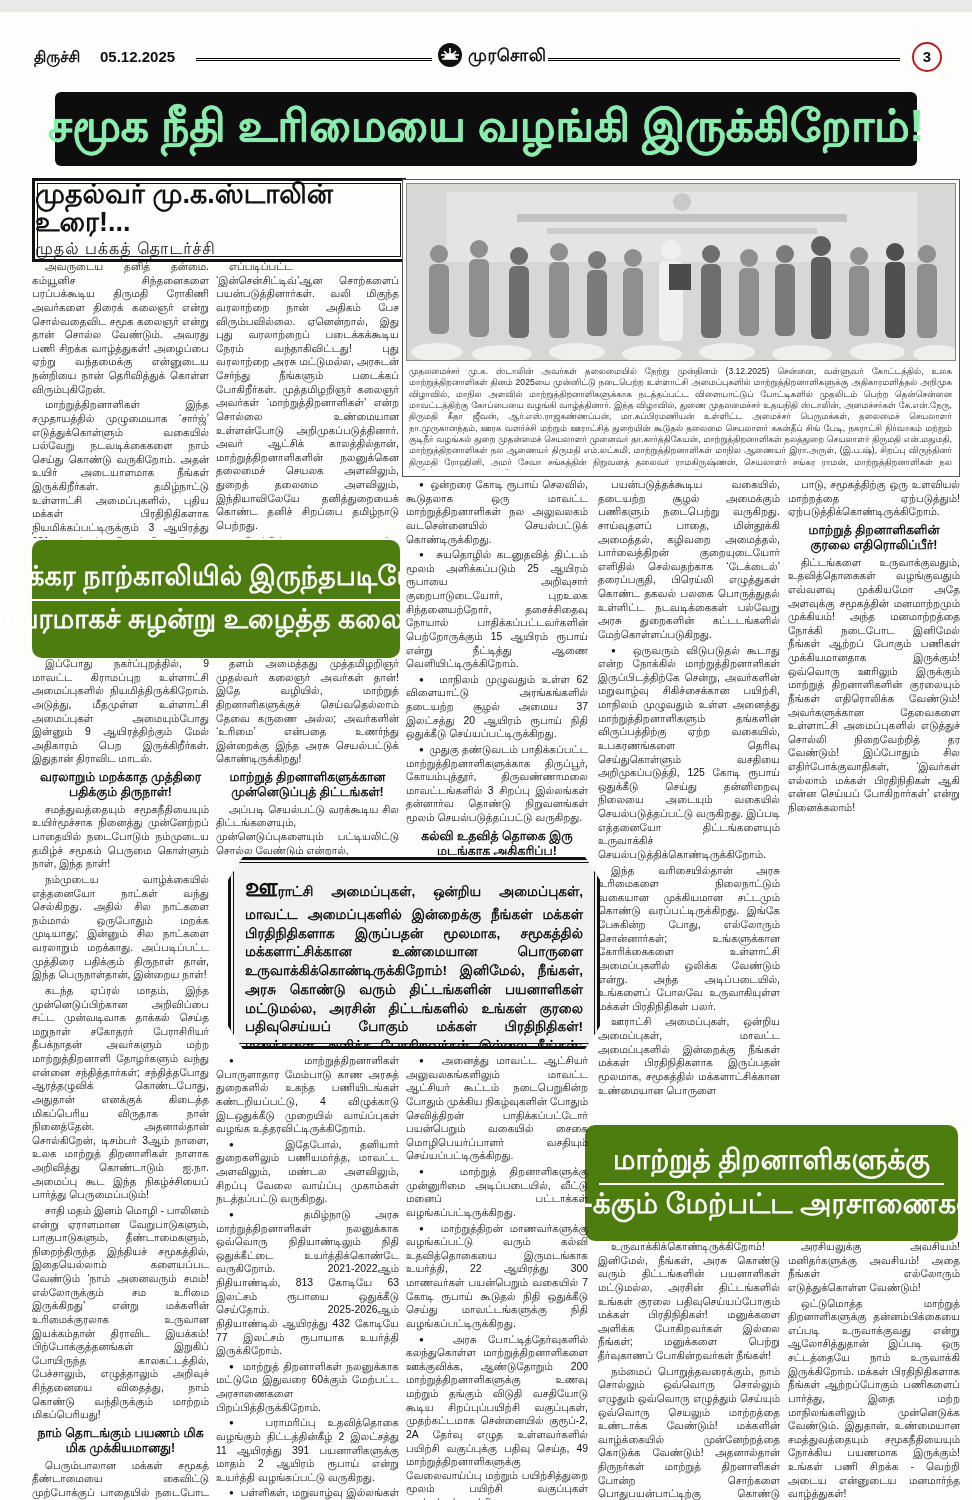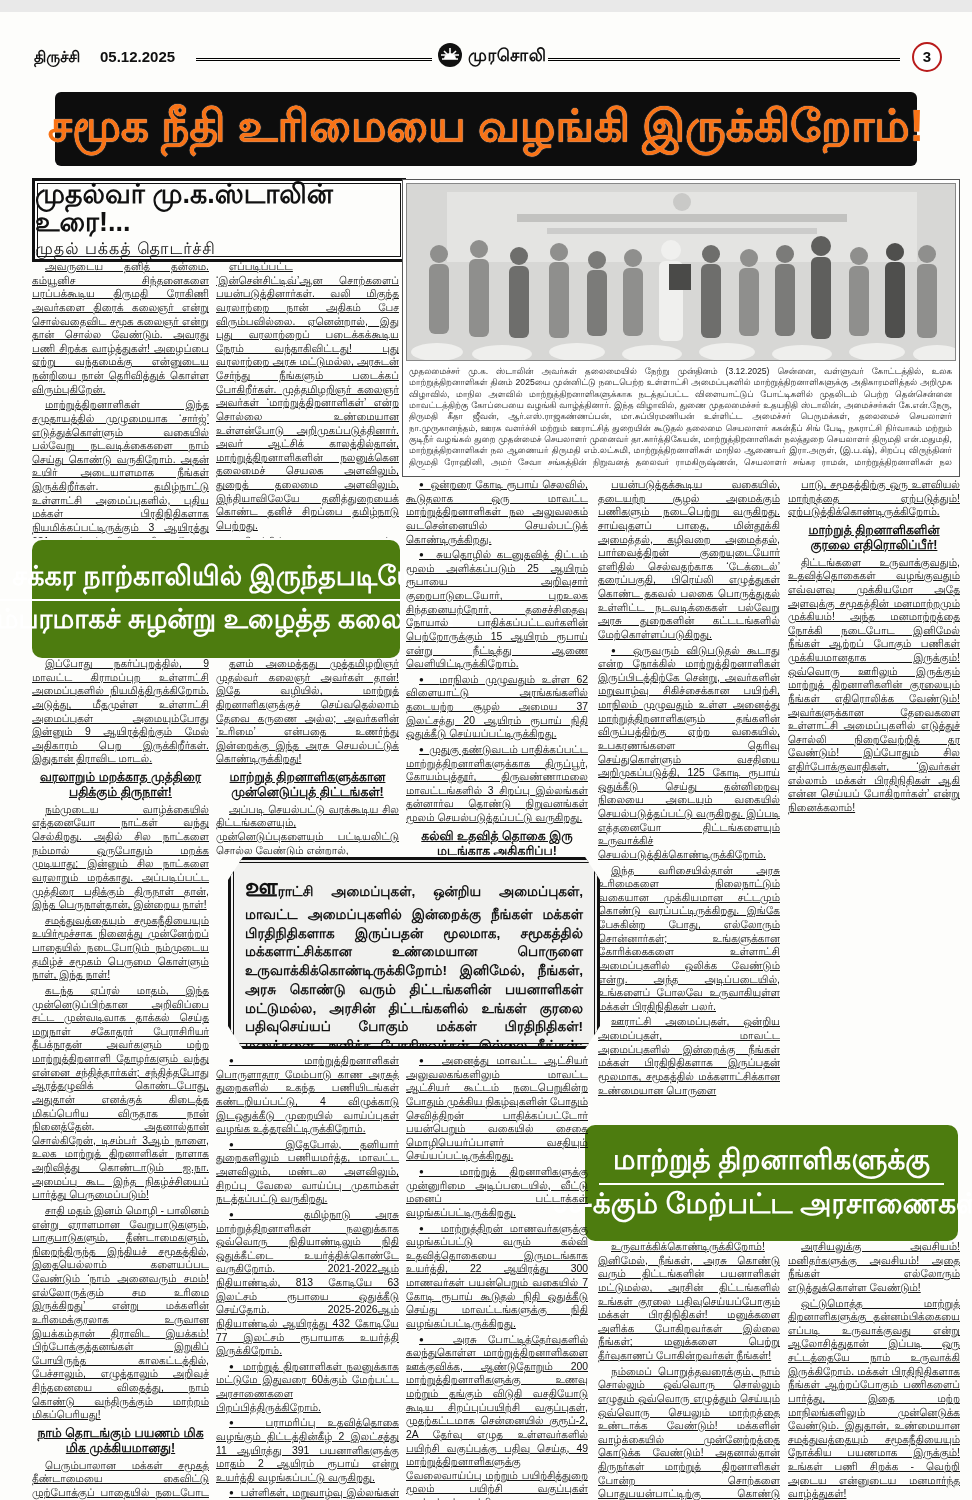--- a/index.html
+++ b/index.html
@@ -15,35 +15,35 @@
   .rule{position:absolute;top:16px;height:0;border-top:3px double #000;}
   .rule-left{left:196px;width:236px;}
   .rule-right{left:548px;width:352px;}
   .mast-logo{position:absolute;left:437px;top:0px;width:26px;height:26px;}
   .mast-paper{position:absolute;left:468px;top:4px;font-size:17px;font-weight:bold;letter-spacing:.5px;}
   .pageno{position:absolute;left:912px;top:0px;width:26px;height:26px;border:2px solid #b91c1c;border-radius:50%;
     text-align:center;line-height:26px;font-weight:bold;font-size:15px;background:#fff;}
   
   .banner{position:absolute;left:55px;top:80px;width:862px;height:74px;background:#0d0d0d;border-radius:6px;
     display:flex;align-items:center;justify-content:center;}
-  .banner span{color:#f97316;font-weight:bold;font-size:44px;white-space:nowrap;
+  .banner span{color:#86efac;font-weight:bold;font-size:44px;white-space:nowrap;
     font-family:"Liberation Sans",sans-serif;text-shadow:0 0 1px #fff;}
   
   .leadbox{position:absolute;left:32px;top:166px;width:368px;height:78px;border:3px solid #111;
     box-shadow:inset 0 0 0 2px #fff,inset 0 0 0 3px #111;display:flex;flex-direction:column;justify-content:center;}
   .lead-title{font-weight:bold;font-size:27px;line-height:1.05;}
   .lead-sub{font-size:16px;margin-top:4px;letter-spacing:1px;}
   
   .photoblock{position:absolute;left:402px;top:167px;width:556px;height:296px;border:1px solid #555;background:#fff;}
   .photo{position:absolute;left:3px;top:3px;width:548px;height:176px;background:#d9d9d9;overflow:hidden;border:1px solid #888;}
   .caption{position:absolute;left:6px;top:186px;width:543px;height:104px;font-size:8.6px;line-height:1.32;
     text-align:justify;color:#222;overflow:hidden;}
   
   .col{position:absolute;overflow:hidden;text-align:justify;font-size:10.4px;line-height:1.31;}
-  .col p{margin:0 0 2px 0;text-indent:13px;text-decoration:underline;}
+  .col p{margin:0 0 2px 0;text-indent:13px;}
   .col p.t-h{font-weight:bold;text-align:center;font-size:12.4px;text-indent:0;margin:4px 0 3px 0;line-height:1.2;}
   .col p.t-b{text-indent:0;}
   .col p.t-b::before{content:"●\00a0\00a0";font-size:8px;position:relative;top:-1px;}
   .col p.t-b{padding-left:0;text-indent:13px;}
   
   .blackbox{position:absolute;background:#4d7c0f;border-radius:10px;display:flex;flex-direction:column;
     align-items:center;justify-content:center;padding:4px 0;}
   .blackbox .l1,.blackbox .l2{color:#fff;font-weight:bold;white-space:nowrap;}
   .blackbox .l1{border-bottom:2px solid #fff;padding:0 14px 4px 14px;}
   .blackbox .l2{padding-top:3px;}
@@ -182,22 +182,22 @@
 
   <div class="pullquote">ஊராட்சி அமைப்புகள், ஒன்றிய அமைப்புகள், மாவட்ட அமைப்புகளில் இன்றைக்கு நீங்கள் மக்கள் பிரதிநிதிகளாக இருப்பதன் மூலமாக, சமூகத்தில் மக்களாட்சிக்கான உண்மையான பொருளை உருவாக்கிக்கொண்டிருக்கிறோம்! இனிமேல், நீங்கள், அரசு கொண்டு வரும் திட்டங்களின் பயனாளிகள் மட்டுமல்ல, அரசின் திட்டங்களில் உங்கள் குரலை பதிவுசெய்யப் போகும் மக்கள் பிரதிநிதிகள்! மனுக்களை அளிக்க போகிறவர்கள் இல்லை நீங்கள்; மனுக்களை பெற்று தீர்வுகாணப் போகின்றவர்கள் நீங்கள்!</div>
 
   <div class="col" style="left:32px;top:248px;width:177px;height:278px;">
       <p class="t-p">அவருடைய தனித் தன்மை. கம்யூனிச சிந்தனைகளை பரப்பக்கூடிய திருமதி ரோகிணி அவர்களை திரைக் கலைஞர் என்று சொல்வதைவிட சமூக கலைஞர் என்று தான் சொல்ல வேண்டும். அவரது பணி சிறக்க வாழ்த்துகள்! அழைப்பை ஏற்று வந்தமைக்கு என்னுடைய நன்றியை நான் தெரிவித்துக் கொள்ள விரும்புகிறேன்.</p>
       <p class="t-p">மாற்றுத்திறனாளிகள் இந்த சமுதாயத்தில் முழுமையாக ‘சார்ஜ்’ எடுத்துக்கொள்ளும் வகையில் பல்வேறு நடவடிக்கைகளை நாம் செய்து கொண்டு வருகிறோம். அதன் உயிர் அடையாளமாக நீங்கள் இருக்கிறீர்கள். தமிழ்நாட்டு உள்ளாட்சி அமைப்புகளில், புதிய மக்கள் பிரதிநிதிகளாக நியமிக்கப்பட்டிருக்கும் 3 ஆயிரத்து 631 மாற்றுத் திறனாளி சகோதர சகோதரிகளை வருக! வருக! வருக! என்று நான் வரவேற்கிறேன்.</p>
     </div>
   <div class="col" style="left:32px;top:645px;width:177px;height:848px;">
       <p class="t-p">இப்போது நகர்ப்புறத்தில், 9 மாவட்ட கிராமப்புற உள்ளாட்சி அமைப்புகளில் நியமித்திருக்கிறோம். அடுத்து, மீதமுள்ள உள்ளாட்சி அமைப்புகள் அமையும்போது இன்னும் 9 ஆயிரத்திற்கும் மேல் அதிகாரம் பெற இருக்கிறீர்கள். இதுதான் திராவிட மாடல்.</p>
       <p class="t-h">வரலாறும் மறக்காத முத்திரை பதிக்கும் திருநாள்!</p>
+      <p class="t-p">சமத்துவத்தையும் சமூகநீதியையும் உயிர்மூச்சாக நினைத்து முன்னேற்றப் பாதையில் நடைபோடும் நம்முடைய தமிழ்ச் சமூகம் பெருமை கொள்ளும் நாள், இந்த நாள்!</p>
       <p class="t-p">நம்முடைய வாழ்க்கையில் எத்தனையோ நாட்கள் வந்து செல்கிறது. அதில் சில நாட்களை நம்மால் ஒருபோதும் மறக்க முடியாது; இன்னும் சில நாட்களை வரலாறும் மறக்காது. அப்படிப்பட்ட முத்திரை பதிக்கும் திருநாள் தான், இந்த பெருநாள்தான், இன்றைய நாள்!</p>
-      <p class="t-p">சமத்துவத்தையும் சமூகநீதியையும் உயிர்மூச்சாக நினைத்து முன்னேற்றப் பாதையில் நடைபோடும் நம்முடைய தமிழ்ச் சமூகம் பெருமை கொள்ளும் நாள், இந்த நாள்!</p>
       <p class="t-p">கடந்த ஏப்ரல் மாதம், இந்த முன்னெடுப்பிற்கான அறிவிப்பை சட்ட முன்வடிவாக தாக்கல் செய்த மறுநாள் சகோதரர் பேராசிரியர் தீபக்நாதன் அவர்களும் மற்ற மாற்றுத்திறனாளி தோழர்களும் வந்து என்னை சந்தித்தார்கள்; சந்தித்தபோது ஆரத்தழுவிக் கொண்டபோது, அதுதான் எனக்குக் கிடைத்த மிகப்பெரிய விருதாக நான் நினைத்தேன். அதனால்தான் சொல்கிறேன், டிசம்பர் 3ஆம் நாளை, உலக மாற்றுத் திறனாளிகள் நாளாக அறிவித்து கொண்டாடும் ஐ.நா. அமைப்பு கூட இந்த நிகழ்ச்சியைப் பார்த்து பெருமைப்படும்!</p>
       <p class="t-p">சாதி மதம் இனம் மொழி - பாலினம் என்று ஏராளமான வேறுபாடுகளும், பாகுபாடுகளும், தீண்டாமைகளும், நிறைந்திருந்த இந்தியச் சமூகத்தில், இதையெல்லாம் களையப்பட வேண்டும் ‘நாம் அனைவரும் சமம்! எல்லோருக்கும் சம உரிமை இருக்கிறது’ என்று மக்களின் உரிமைக்குரலாக உருவான இயக்கம்தான் திராவிட இயக்கம்! பிற்போக்குத்தனங்கள் இறுகிப் போயிருந்த காலகட்டத்தில், பேச்சாலும், எழுத்தாலும் அறிவுச் சிந்தனையை விதைத்து, நாம் கொண்டு வந்திருக்கும் மாற்றம் மிகப்பெரியது!</p>
       <p class="t-h">நாம் தொடங்கும் பயணம் மிக மிக முக்கியமானது!</p>
       <p class="t-p">பெரும்பாலான மக்கள் சமூகத் தீண்டாமையை கைவிட்டு முற்போக்குப் பாதையில் நடைபோட ஆரம்பித்துவிட்டார்கள். இதுதான், இந்திய நாட்டின் மற்ற பகுதிகளிலிருந்து தமிழ்நாட்டை வேறுபடுத்தி காட்டுகிறது! இப்படிப்பட்ட நம்முடைய மரபில், நாம் இன்றைக்கு தொடங்கும் பயணம், மிக, மிக, மிக முக்கியமானது!</p>
     </div>
 
   <div class="col" style="left:216px;top:248px;width:183px;height:278px;">
       <p class="t-p">எப்படிப்பட்ட ‘இன்சென்சிட்டிவ்’ஆன சொற்களைப் பயன்படுத்தினார்கள். வலி மிகுந்த வரலாற்றை நான் அதிகம் பேச விரும்பவில்லை. ஏனென்றால், இது புது வரலாற்றைப் படைக்கக்கூடிய நேரம் வந்தாகிவிட்டது! புது வரலாற்றை அரசு மட்டுமல்ல, அரசுடன் சேர்ந்து நீங்களும் படைக்கப் போகிறீர்கள். முத்தமிழறிஞர் கலைஞர் அவர்கள் ‘மாற்றுத்திறனாளிகள்’ என்ற சொல்லை உண்மையான உள்ளன்போடு அறிமுகப்படுத்தினார். அவர் ஆட்சிக் காலத்தில்தான், மாற்றுத்திறனாளிகளின் நலனுக்கென தலைமைச் செயலக அளவிலும், துறைத் தலைமை அளவிலும், இந்தியாவிலேயே தனித்துறையைக் கொண்ட தனிச் சிறப்பை தமிழ்நாடு பெற்றது.</p>
       <p class="t-p">மாநிலத்தின் அனைத்து மாவட்டங்களிலும், கள அலுவலகங்களை இந்தத் துறை பெற்றிருக்கிறது என்றால், அதற்கு அடித்</p>
     </div>

